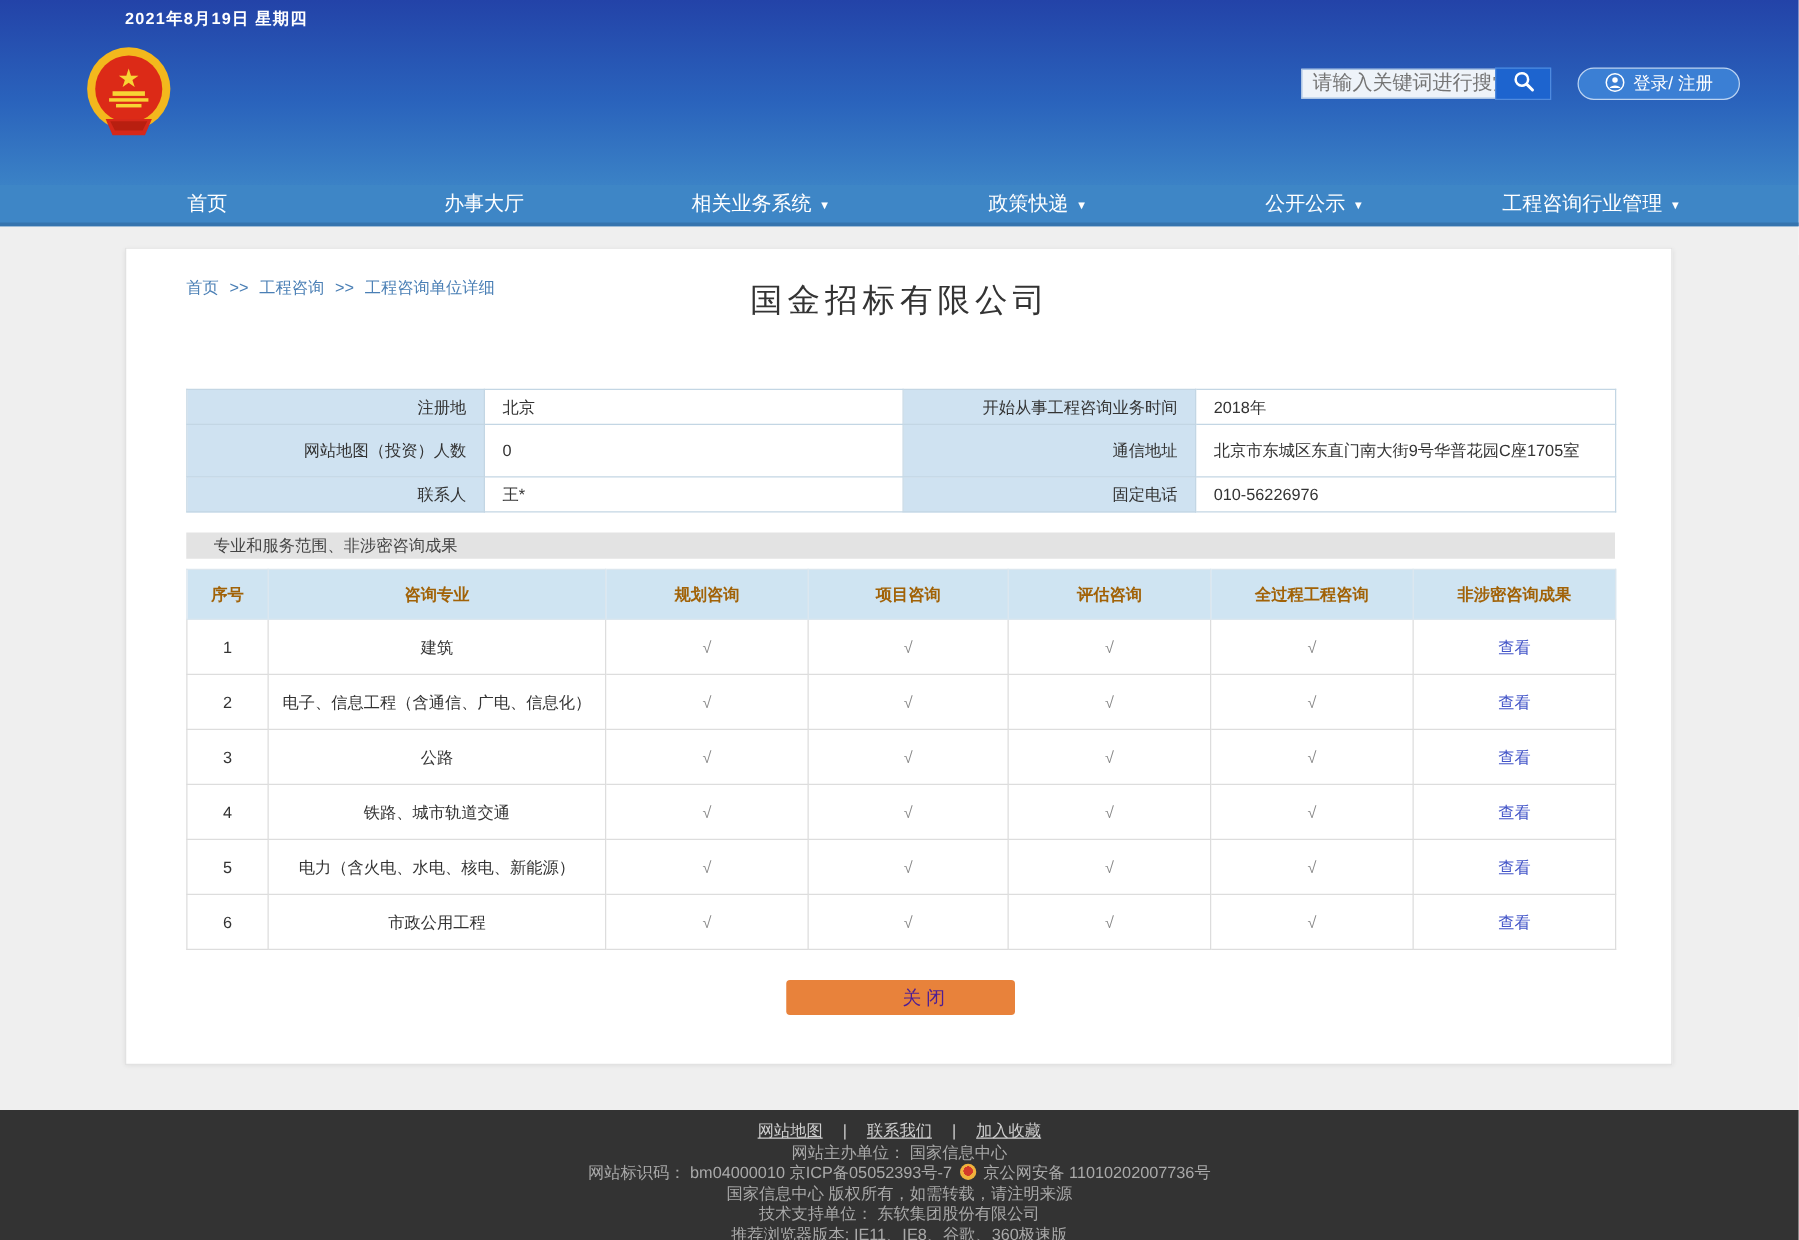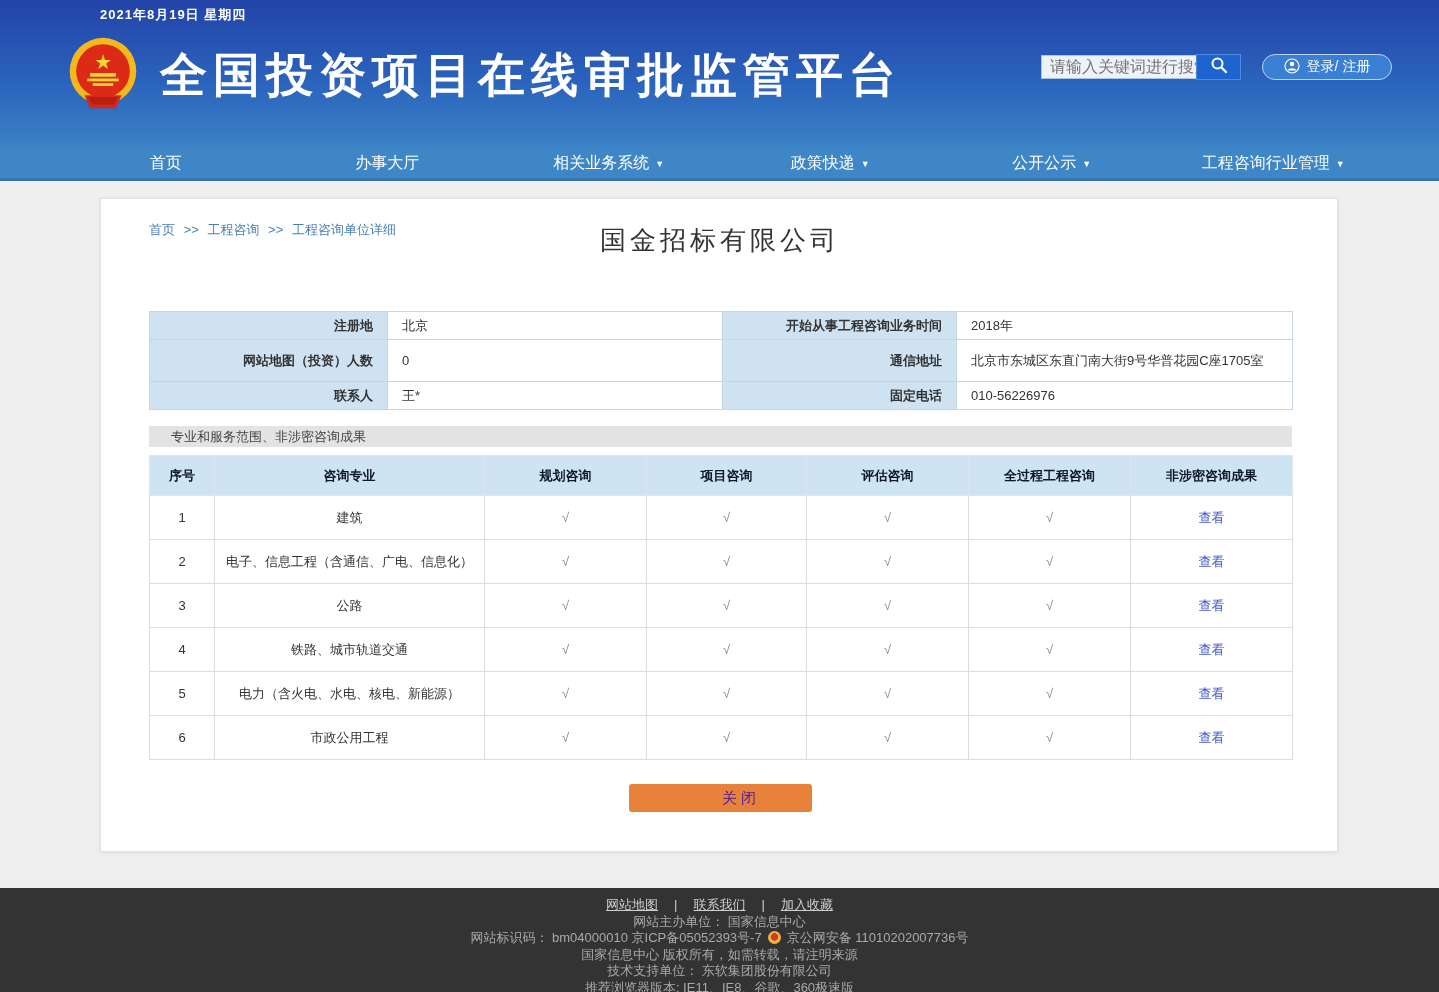--- a/index.html
+++ b/index.html
@@ -28,27 +28,27 @@
   .breadcrumb .bc-link { cursor:pointer; }
   .breadcrumb .bc-sep { margin:0 5px; }
   .page-title { position:absolute; left:0; top:24px; width:1238px; text-align:center; font-size:26px; letter-spacing:4px; color:#333; }
   .section-bar { position:absolute; left:48px; width:1143px; height:21px; background:#e3e3e3; font-size:13px; color:#444; line-height:21px; padding-left:22px; }
   #section-basic { top:84px; }
   #section-services { top:227px; }
 
   table { border-collapse:collapse; table-layout:fixed; }
   .basic-table { position:absolute; left:48px; top:112px; width:1143px; font-size:13px; }
   .basic-table td { border:1px solid #c3d6e4; padding:4px 10px; color:#333; }
-  .basic-table td.lbl { background:var(--lbl,#cfe2f1); font-weight:bold; text-align:right; padding-right:14px;margin-top:43px; }
+  .basic-table td.lbl { background:var(--lbl,#cfe2f1); font-weight:normal; text-align:right; padding-right:14px;margin-top:43px; }
   .basic-table td.val { background:#fff; text-align:left; padding-left:14px; }
   .basic-table tr { height:28px; }
   .basic-table tr.tall { height:42px; }
 
   .svc-table { position:absolute; left:48px; top:256px; width:1143px; font-size:13px; }
-  .svc-table th { background:var(--thbg,#cfe4f2); border:1px solid #dbe6ee; height:40px; font-size:13px; color:#0f172a; font-weight:bold; }
+  .svc-table th { background:var(--thbg,#cfe4f2); border:1px solid #dbe6ee; height:40px; font-size:13px; color:#a16207; font-weight:bold; }
   .svc-table td { border:1px solid #ddd; height:44px; text-align:center; color:#333; padding:2px 8px; }
   .svc-table td.chk { color:#888; }
   .view-link { color:var(--link,#4355c8); cursor:pointer; }
 
   .close-btn { position:absolute; left:528px; top:585px; width:183px; height:28px; background:var(--close,#e8823b); border:none; border-radius:3px; color:#4c1d95; font-size:15px; letter-spacing:4px; cursor:pointer; font-family:inherit;padding-left:41px; }
 
   
   .footer { position:absolute; left:0; top:888px; width:1439px; height:104px; background:var(--ftr,#333333); }
   .footer-lines { position:absolute; left:0; top:9px; width:1439px; display:flex; flex-direction:column; align-items:center; gap:1px; }
   .f-line { font-size:13px; color:#a9a9a9; line-height:15.5px; display:flex; align-items:center; gap:6px; }
@@ -69,21 +69,20 @@
         <circle cx="40" cy="38" r="36" fill="#f3b81d"></circle>
         <circle cx="40" cy="38" r="29" fill="#dc2a17"></circle>
         <text x="40" y="36" text-anchor="middle" font-size="22" fill="#f8d434">★</text>
         <rect x="26" y="40" width="28" height="4" fill="#f8d434"></rect>
         <rect x="23" y="46" width="34" height="3" fill="#f8d434"></rect>
         <rect x="29" y="51" width="22" height="3" fill="#f8d434"></rect>
         <path d="M20 64 L60 64 L54 78 L26 78 Z" fill="#d6281a"></path>
         <path d="M24 66 L56 66 L52 74 L28 74 Z" fill="#b81f10"></path>
       </svg>
     </div>
-    <div class="site-title">全国投资项目在线审批监管平台</div>
     <input class="search-input" placeholder="请输入关键词进行搜索" style="">
     <div class="search-btn">
       <span>
         <svg width="20" height="20" viewBox="0 0 20 20">
           <circle cx="8.5" cy="8.5" r="5" fill="none" stroke="#fff" stroke-width="2"></circle>
           <line x1="12.5" y1="12.5" x2="17" y2="17" stroke="#fff" stroke-width="2.4" stroke-linecap="round"></line>
         </svg>
       </span>
     </div>
     <div class="login-pill">

